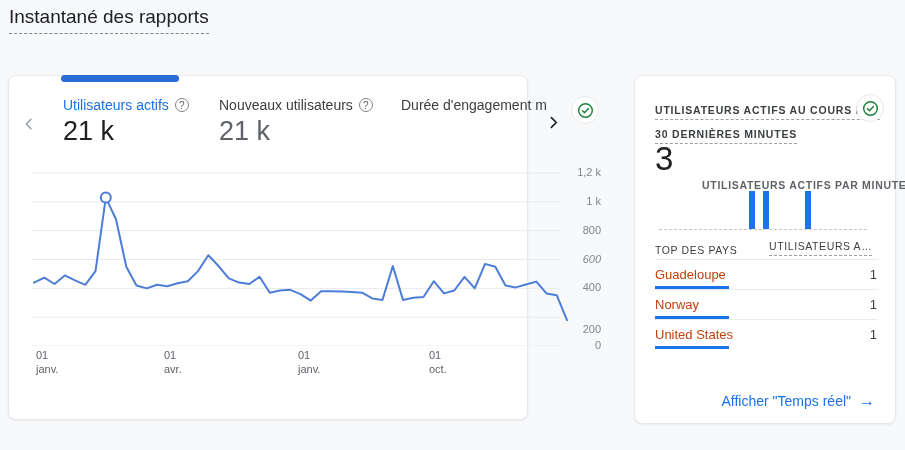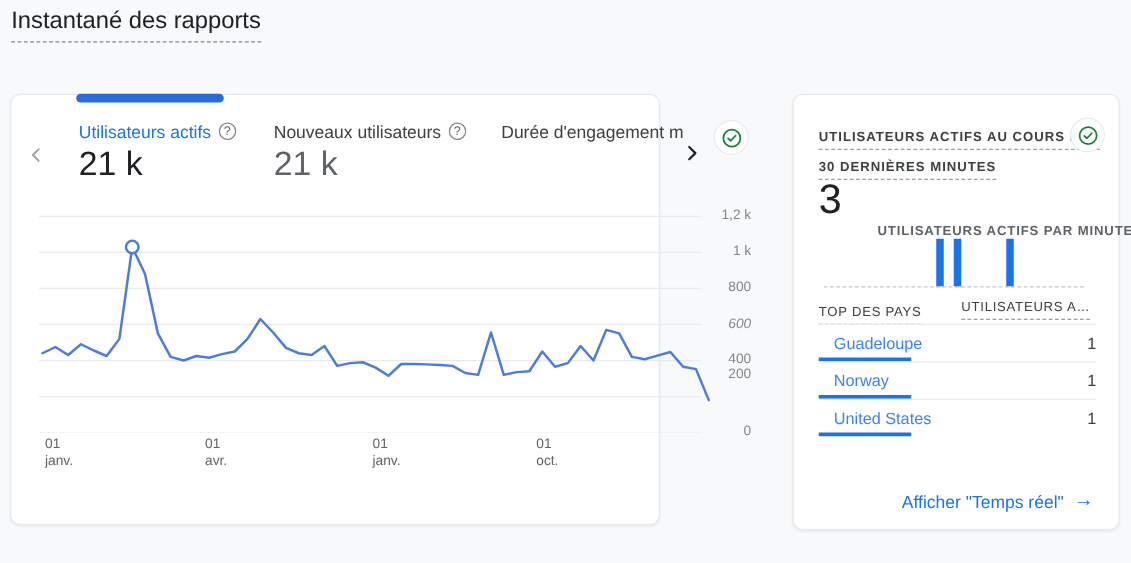--- a/index.html
+++ b/index.html
@@ -83,21 +83,21 @@
   .rt-table-head span{
     display:inline-block; font-size:10.5px; font-weight:normal; color:#3c4043;
     letter-spacing:.6px; border-bottom:1px dashed #9aa0a6; padding-bottom:3px; white-space:nowrap;text-align:right;
   }
   .rt-th-2{ position:absolute; left:114px; top:0; }
   .rt-rows{ position:absolute; left:20px; top:183px; width:222px; }
   .rt-row{
     position:relative; height:30px; display:flex; align-items:center;
     justify-content:space-between; border-top:1px solid #e8eaed;
   }
-  .rt-country{ font-size:13px; color:#3b82f6;margin-left:12px; }
+  .rt-country{ font-size:13px; color:#c2410c; }
   .rt-value{ font-size:13px; color:#3c4043; }
   .rt-bar{ position:absolute; left:0; bottom:0; width:74px; height:3px; background:#1a73e8; }
 
   .rt-link{
     position:absolute; right:20px; top:316px; display:flex; align-items:center;
     color:#1a73e8; font-size:14px; text-decoration:none; cursor:pointer; background:none; border:none;
     font-family:"Liberation Sans", sans-serif;
   }
   .rt-link .arrow{ margin-left:8px; font-size:16px; }
 </style>
@@ -156,21 +156,21 @@
       <line x1="0" x2="530" y1="124.4" y2="124.4" class="gridline"></line>
       <line x1="0" x2="530" y1="95.5" y2="95.5" class="gridline"></line>
       <line x1="0" x2="530" y1="66.7" y2="66.7" class="gridline"></line>
       <line x1="0" x2="530" y1="37.9" y2="37.9" class="gridline"></line>
       <line x1="0" x2="530" y1="9.1" y2="9.1" class="gridline"></line>
       <polyline points="3.0,118.6 13.3,113.6 23.5,120.0 33.8,111.4 44.0,116.4 54.3,120.8 64.5,107.1 74.8,33.6 85.0,55.2 95.3,102.7 105.5,121.5 115.8,124.4 126.0,120.8 136.3,122.2 146.5,119.3 156.8,117.2 167.0,107.1 177.3,91.2 187.5,102.0 197.8,114.3 208.0,118.6 218.3,120.0 228.5,112.8 238.8,128.7 249.0,126.5 259.3,125.8 269.5,130.1 279.8,136.6 290.0,127.2 300.3,127.2 310.5,127.5 320.8,128.0 331.0,128.7 341.3,134.4 351.5,135.9 361.8,102.0 372.0,135.9 382.3,133.7 392.5,133.0 402.8,117.2 413.0,129.4 423.3,126.5 433.5,112.8 443.8,124.4 454.0,99.9 464.3,102.7 474.5,121.5 484.8,123.4 495.0,120.5 505.3,117.6 515.5,129.4 525.8,131.3 536.0,156.1" class="trend"></polyline>
       <circle cx="74.8" cy="33.6" r="5" class="marker"></circle>
     </svg>
   <div class="y-axis-labels">
       <div class="ytick" style="top: 175px;">0</div>
-      <div class="ytick" style="top: 129px;">200</div>
+      <div class="ytick" style="top: 159px;">200</div>
       <div class="ytick" style="top: 117.359px;">400</div>
       <div class="ytick" style="top: 88.5392px; font-style: italic;">600</div>
       <div class="ytick" style="top: 59.7189px;">800</div>
       <div class="ytick" style="top: 30.8987px;">1 k</div>
       <div class="ytick" style="top: 2.07838px;">1,2 k</div>
     </div>
 
   <div class="xtick xt1">
       <div>01</div>
       <div>janv.</div>

